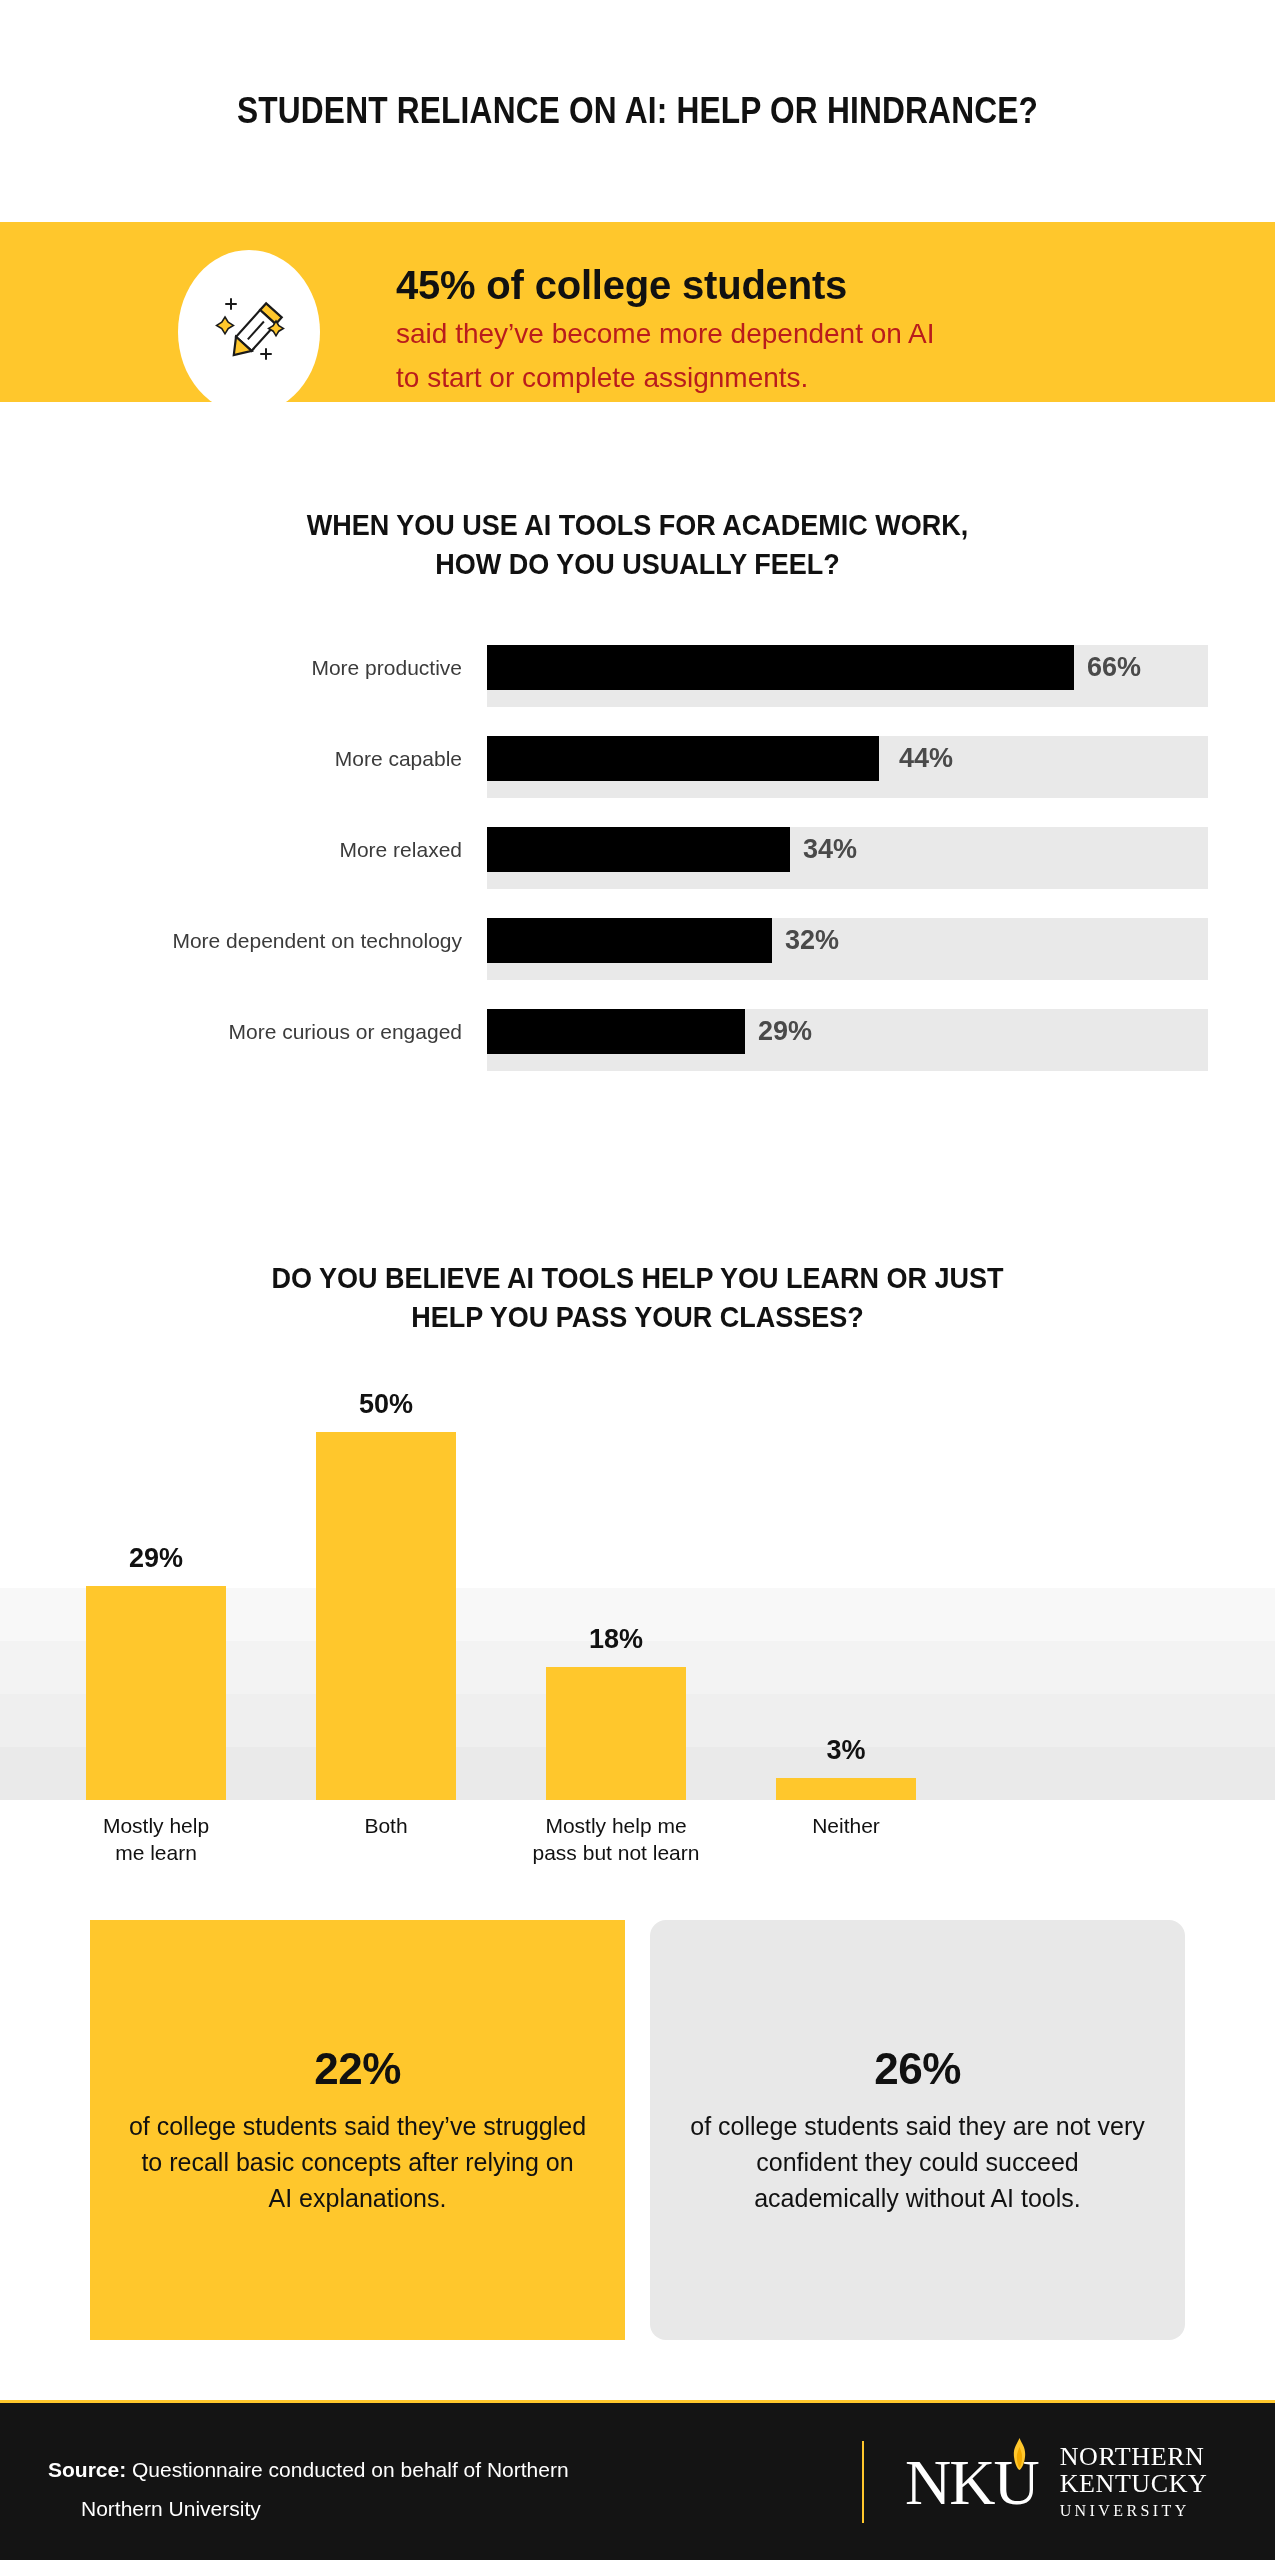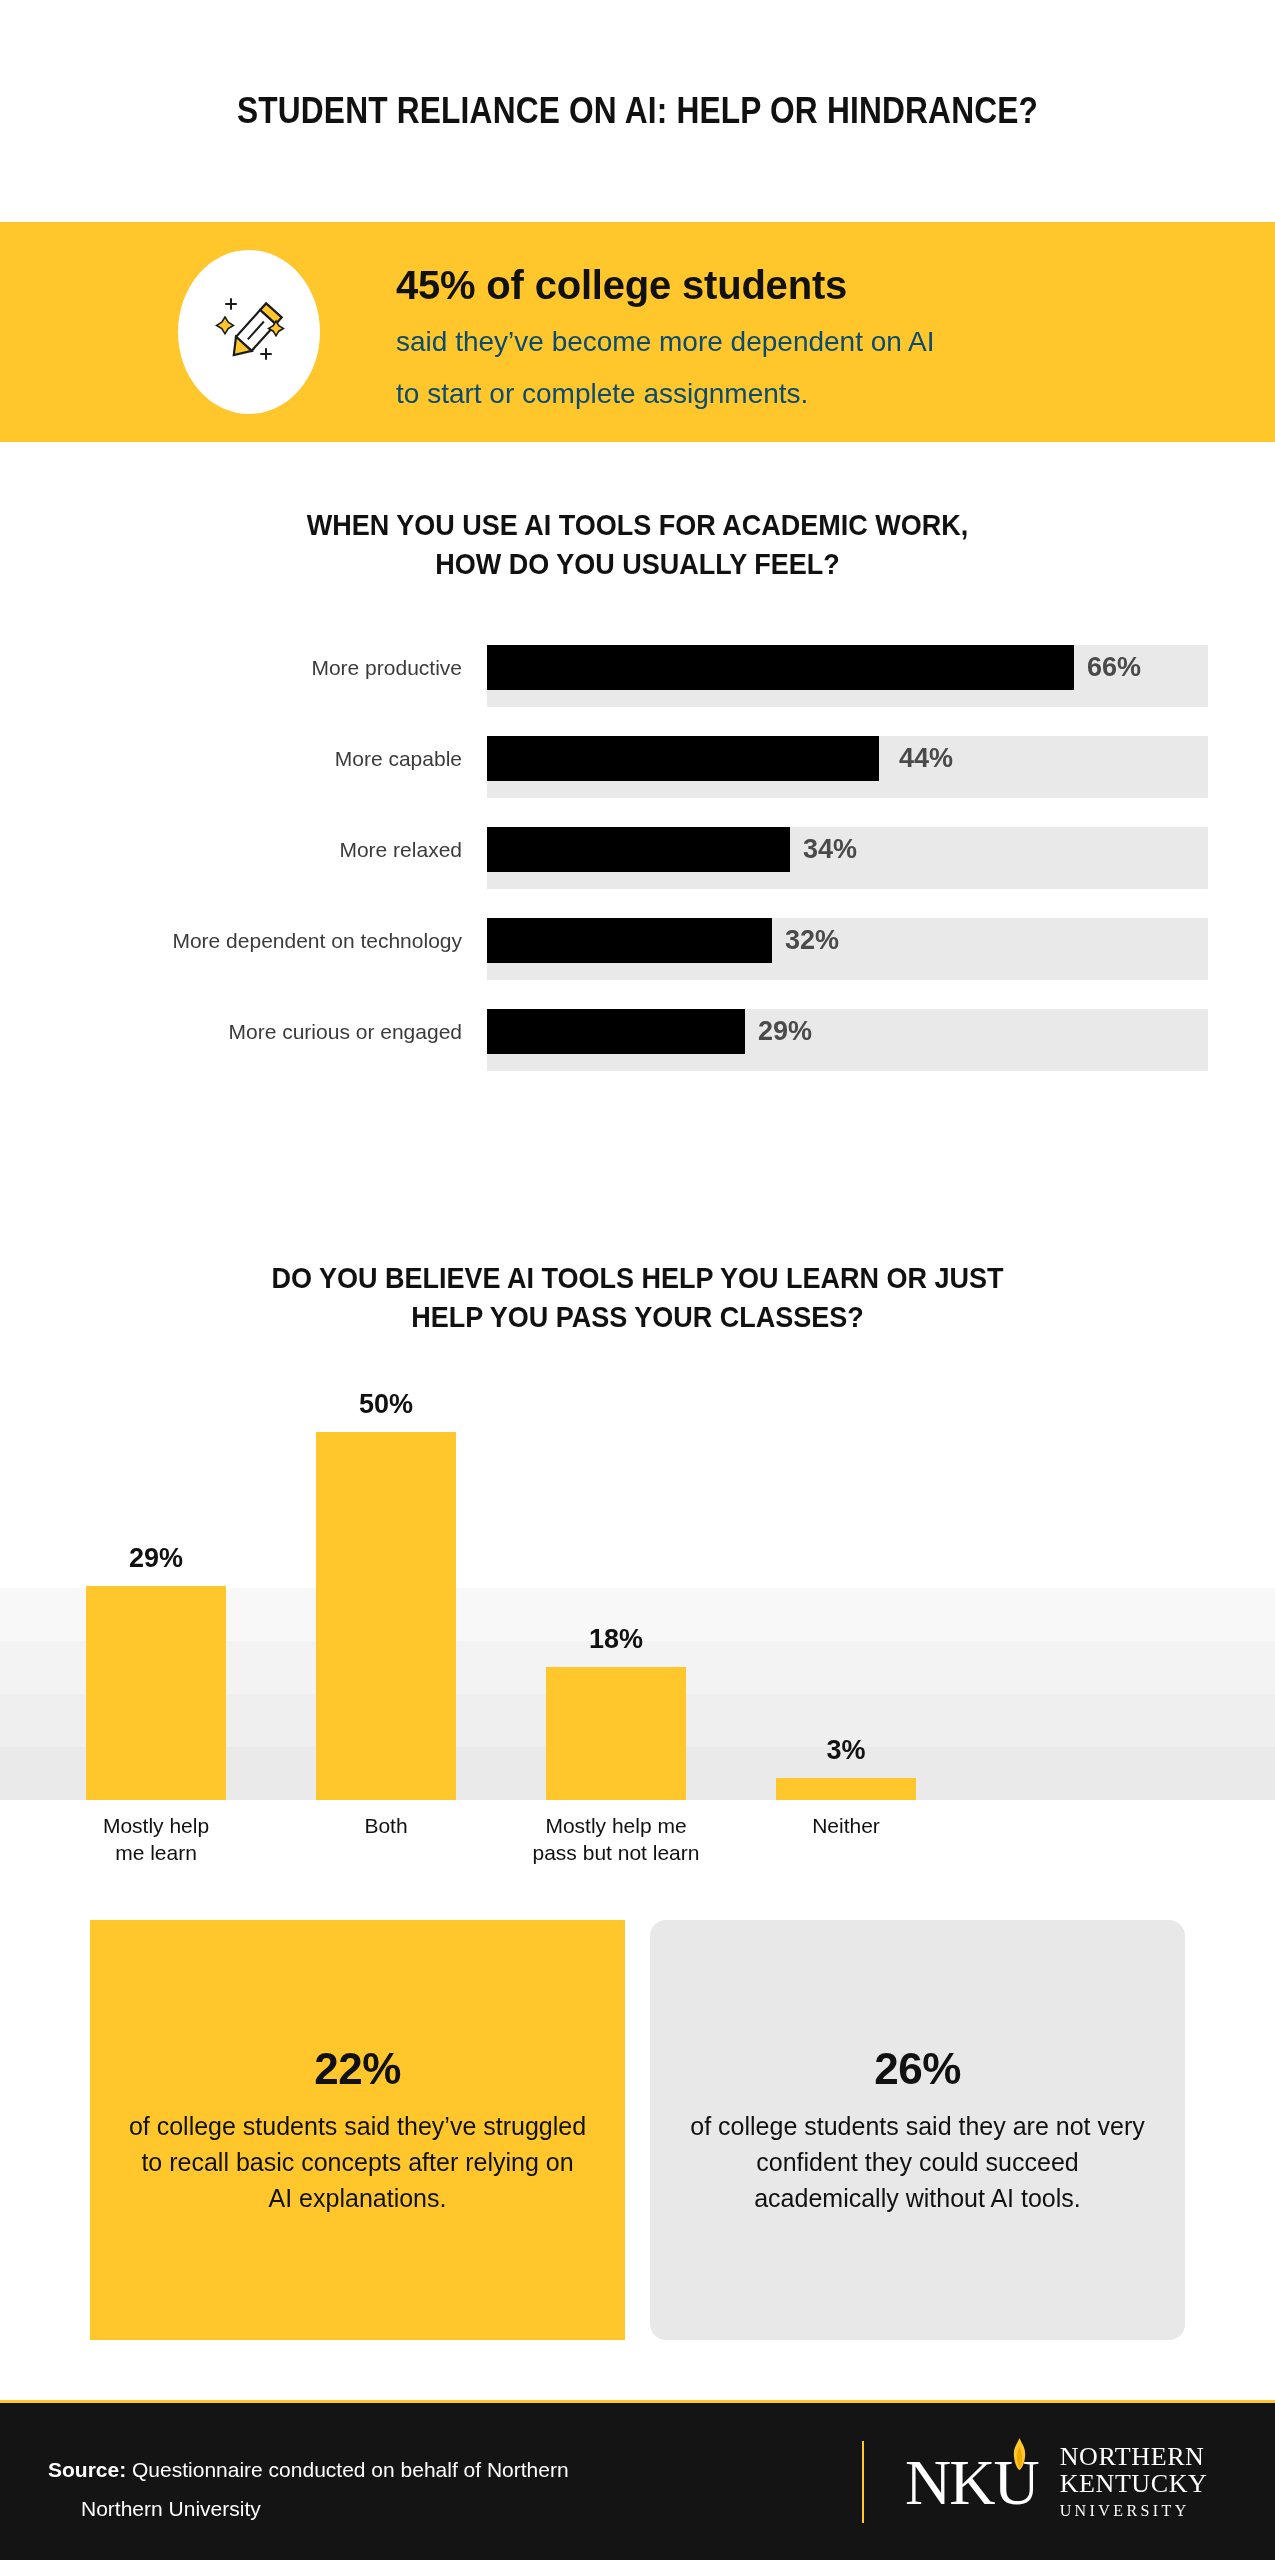--- a/index.html
+++ b/index.html
@@ -32,21 +32,21 @@
     letter-spacing:0.2px;
     color:#111111;
     transform:scaleX(0.88);
     transform-origin:center center;
   }
 
   
   .hero {
     position:absolute;
     top:222px; left:0;
-    width:1275px; height:220px;
+    width:1275px; height:180px;
     background:#FFC72C;
     display:flex;
     align-items:center;
     padding-left:48px;
   }
   .hero-icon-wrap {
     position:absolute;
     left:178px; top:28px;
     width:142px; height:164px;
     background:#ffffff;
@@ -62,23 +62,23 @@
     font-family:"Liberation Sans Narrow","Liberation Sans", sans-serif;
     font-weight:bold;
     font-size:40px;
     color:#111111;
     line-height:1.25;
     letter-spacing:-0.2px;
   }
   .hero-sub {
     font-family:"Liberation Sans Narrow","Liberation Sans", sans-serif;
     font-size:28px;
-    color:#0c4a6e;
+    color:#b91c1c;
     line-height:1.42;
-    margin-top:12px;
+    margin-top:4px;
   }
 
   
   .section-head {
     position:absolute;
     left:0; width:1275px;
     text-align:center;
     font-family:"Liberation Sans Narrow","Liberation Sans", sans-serif;
     font-weight:bold;
     font-size:30px;

